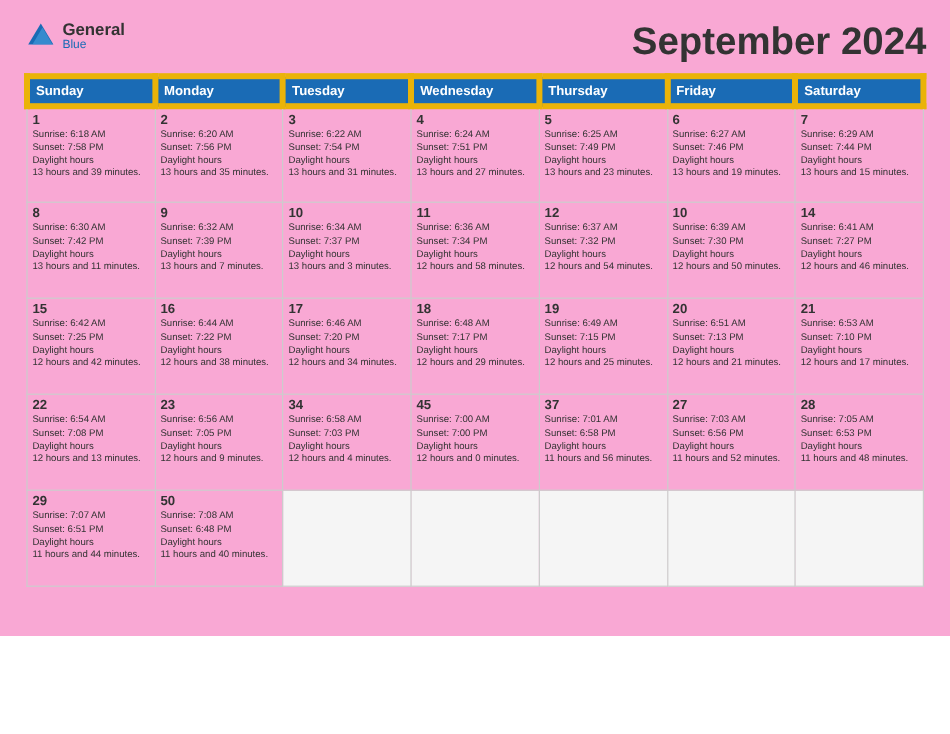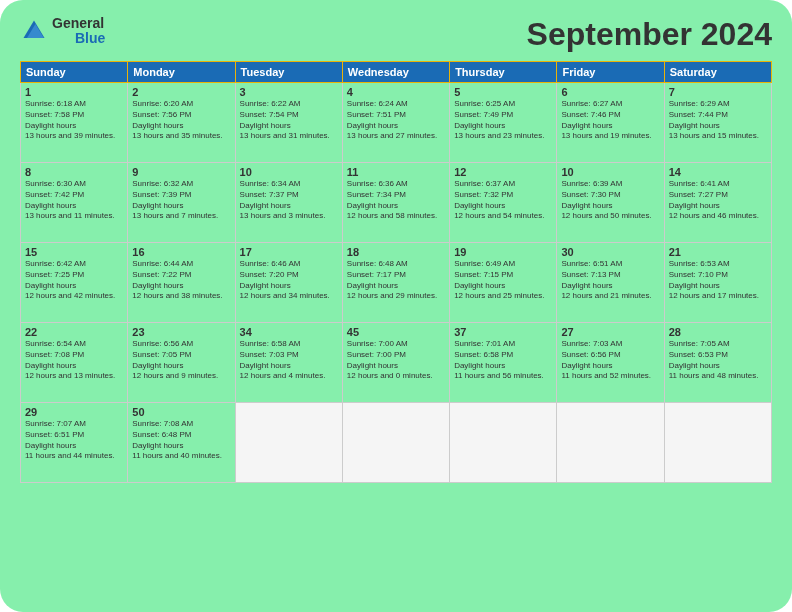--- a/index.html
+++ b/index.html
@@ -5,24 +5,23 @@
     * { margin: 0; padding: 0; box-sizing: border-box; }
     body {
       font-family: Arial, sans-serif;
       background: #fff;
       width: 792px;
       height: 612px;
       overflow: hidden;
     }
     .page {
       width: 792px;
-      height: 612px;
+      height: 530px;
       padding: 16px 20px;
-      background: #86efac;
-      border-radius: 23px;
+      background: #f9a8d4;
     }
     .header {
       display: flex;
       justify-content: space-between;
       align-items: flex-start;
       margin-bottom: 8px;
     }
     .logo {
       display: flex;
       align-items: center;
@@ -32,24 +31,23 @@
       display: flex;
       flex-direction: column;
       line-height: 1.1;
     }
     .logo-general {
       font-size: 14px;
       font-weight: bold;
       color: #333;
     }
     .logo-blue {
-      font-size: 14px;
-      font-weight: bold;
+      font-size: 10px;
+      font-weight: normal;
       color: #1a6bb5;
-      margin-left: 23px;
     }
     .logo-icon {
       width: 28px;
       height: 28px;
     }
     .title-block {
       text-align: left;
     }
     .month-title {
       font-size: 32px;
@@ -65,21 +63,21 @@
       border-collapse: collapse;
       table-layout: fixed;
     }
     .calendar th {
       background: #1a6bb5;
       color: #fff;
       font-size: 11px;
       font-weight: bold;
       text-align: left;
       padding: 4px 5px;
-      border: 1px solid #eab308;
+      border: 5px solid #eab308;
     }
     .calendar td {
       border: 1px solid #ccc;
       vertical-align: top;
       padding: 3px 4px;
       font-size: 8.5px;
       color: #333;
       height: 80px;
     }
     .calendar td.empty {
@@ -205,21 +203,21 @@
           </td>
           <td>
             <span class="day-num">18</span>
             <div class="day-info">Sunrise: 6:48 AM<br>Sunset: 7:17 PM<br>Daylight hours<br>12 hours and 29 minutes.</div>
           </td>
           <td>
             <span class="day-num">19</span>
             <div class="day-info">Sunrise: 6:49 AM<br>Sunset: 7:15 PM<br>Daylight hours<br>12 hours and 25 minutes.</div>
           </td>
           <td>
-            <span class="day-num">30</span>
+            <span class="day-num">20</span>
             <div class="day-info">Sunrise: 6:51 AM<br>Sunset: 7:13 PM<br>Daylight hours<br>12 hours and 21 minutes.</div>
           </td>
           <td>
             <span class="day-num">21</span>
             <div class="day-info">Sunrise: 6:53 AM<br>Sunset: 7:10 PM<br>Daylight hours<br>12 hours and 17 minutes.</div>
           </td>
         </tr>
         <tr>
           <td>
             <span class="day-num">22</span>

